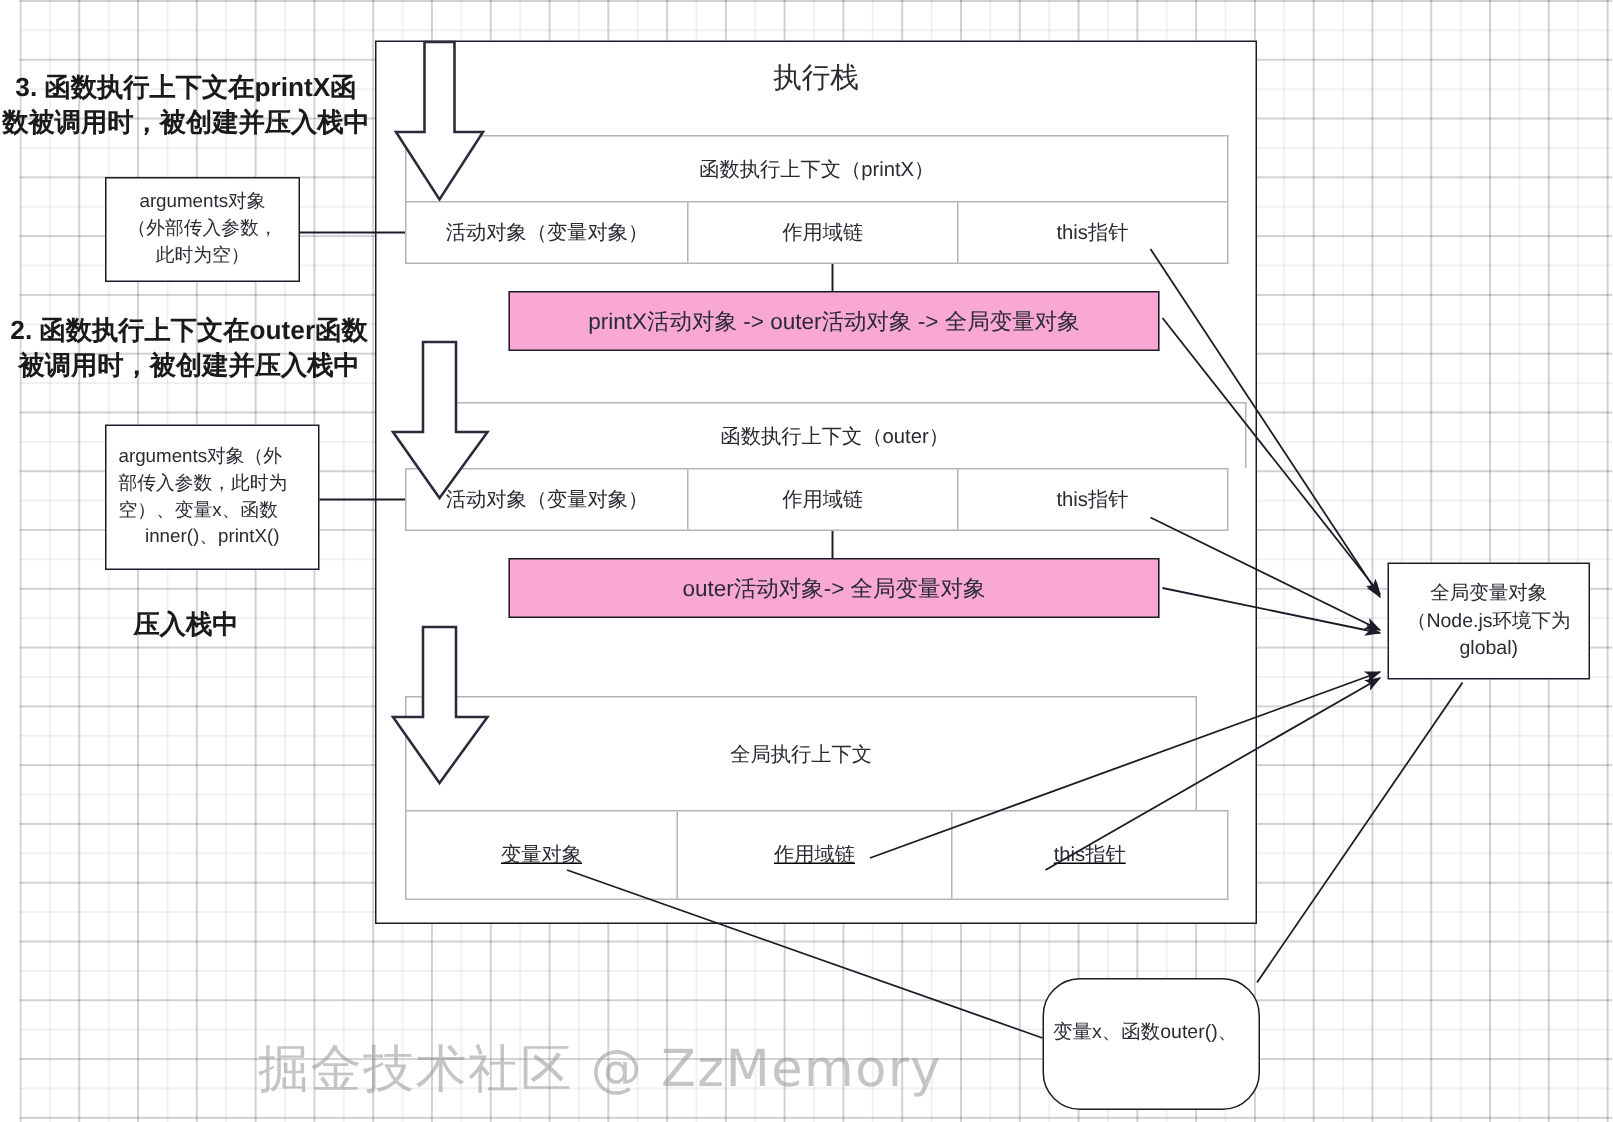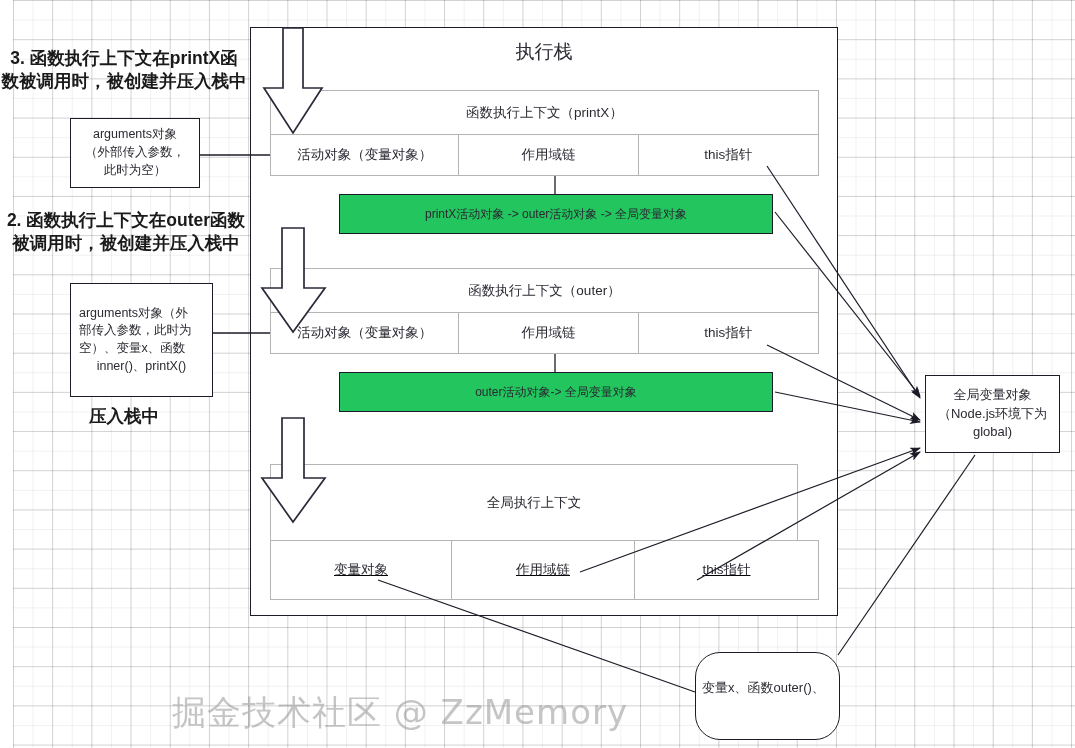--- a/index.html
+++ b/index.html
@@ -92,23 +92,23 @@
     font-size:13.5px;
     border-right:1px solid #b4b4b4;
   }
   .ctx-cell:last-child{border-right:none;}
 
   
   .chain{
     position:absolute;
     box-sizing:border-box;
     border:1.4px solid #1c1c28;
-    background:#22c55e;
+    background:#f9a8d4;
     display:flex;align-items:center;justify-content:center;
-    font-size:12px;color:#2a2a32;
+    font-size:15px;color:#2a2a32;
   }
 
   .watermark{
     position:absolute;
     left:172px;top:690px;
     width:900px;
     font-size:34px;
     color:rgba(150,150,150,0.55);
     font-family:"DejaVu Sans",sans-serif;
     letter-spacing:1px;
@@ -137,21 +137,21 @@
 </div>
 
 <div class="box" style="left:70px;top:118px;width:130px;height:70px;font-size:12.5px;">
   <div class="inner">
     <div>arguments对象</div>
     <div>（外部传入参数，</div>
     <div>此时为空）</div>
   </div>
 </div>
 
-<div class="box" style="left:70px;top:283px;width:143px;height:114px;font-size:12.5px;">
+<div class="box" style="left:70px;top:283px;width:143px;height:97px;font-size:12.5px;">
   <div class="inner" style="text-align:center;">
     <div style="text-align:left;padding-left:2px;">arguments对象（外</div>
     <div style="text-align:left;padding-left:2px;">部传入参数，此时为</div>
     <div style="text-align:left;padding-left:2px;">空）、变量x、函数</div>
     <div>inner()、printX()</div>
   </div>
 </div>
 
 <div class="stack-frame"></div>
 <div class="stack-title">执行栈</div>
@@ -167,21 +167,21 @@
     <span>作用域链</span>
   </div>
   <div class="ctx-cell" style="width:180px;">
     <span>this指针</span>
   </div>
 </div>
 <div class="chain" style="left:339px;top:194px;width:434px;height:40px;">
   <span>printX活动对象 -&gt; outer活动对象 -&gt; 全局变量对象</span>
 </div>
 
-<div class="ctx-head" style="position:absolute;left:270px;top:268px;width:549px;height:44px;">
+<div class="ctx-head" style="position:absolute;left:282px;top:268px;width:549px;height:44px;">
   <span>函数执行上下文（outer）</span>
 </div>
 <div class="ctx-cells" style="position:absolute;left:270px;top:312px;width:549px;height:42px;">
   <div class="ctx-cell" style="width:189px;">
     <span>活动对象（变量对象）</span>
   </div>
   <div class="ctx-cell" style="width:180px;">
     <span>作用域链</span>
   </div>
   <div class="ctx-cell" style="width:180px;">

